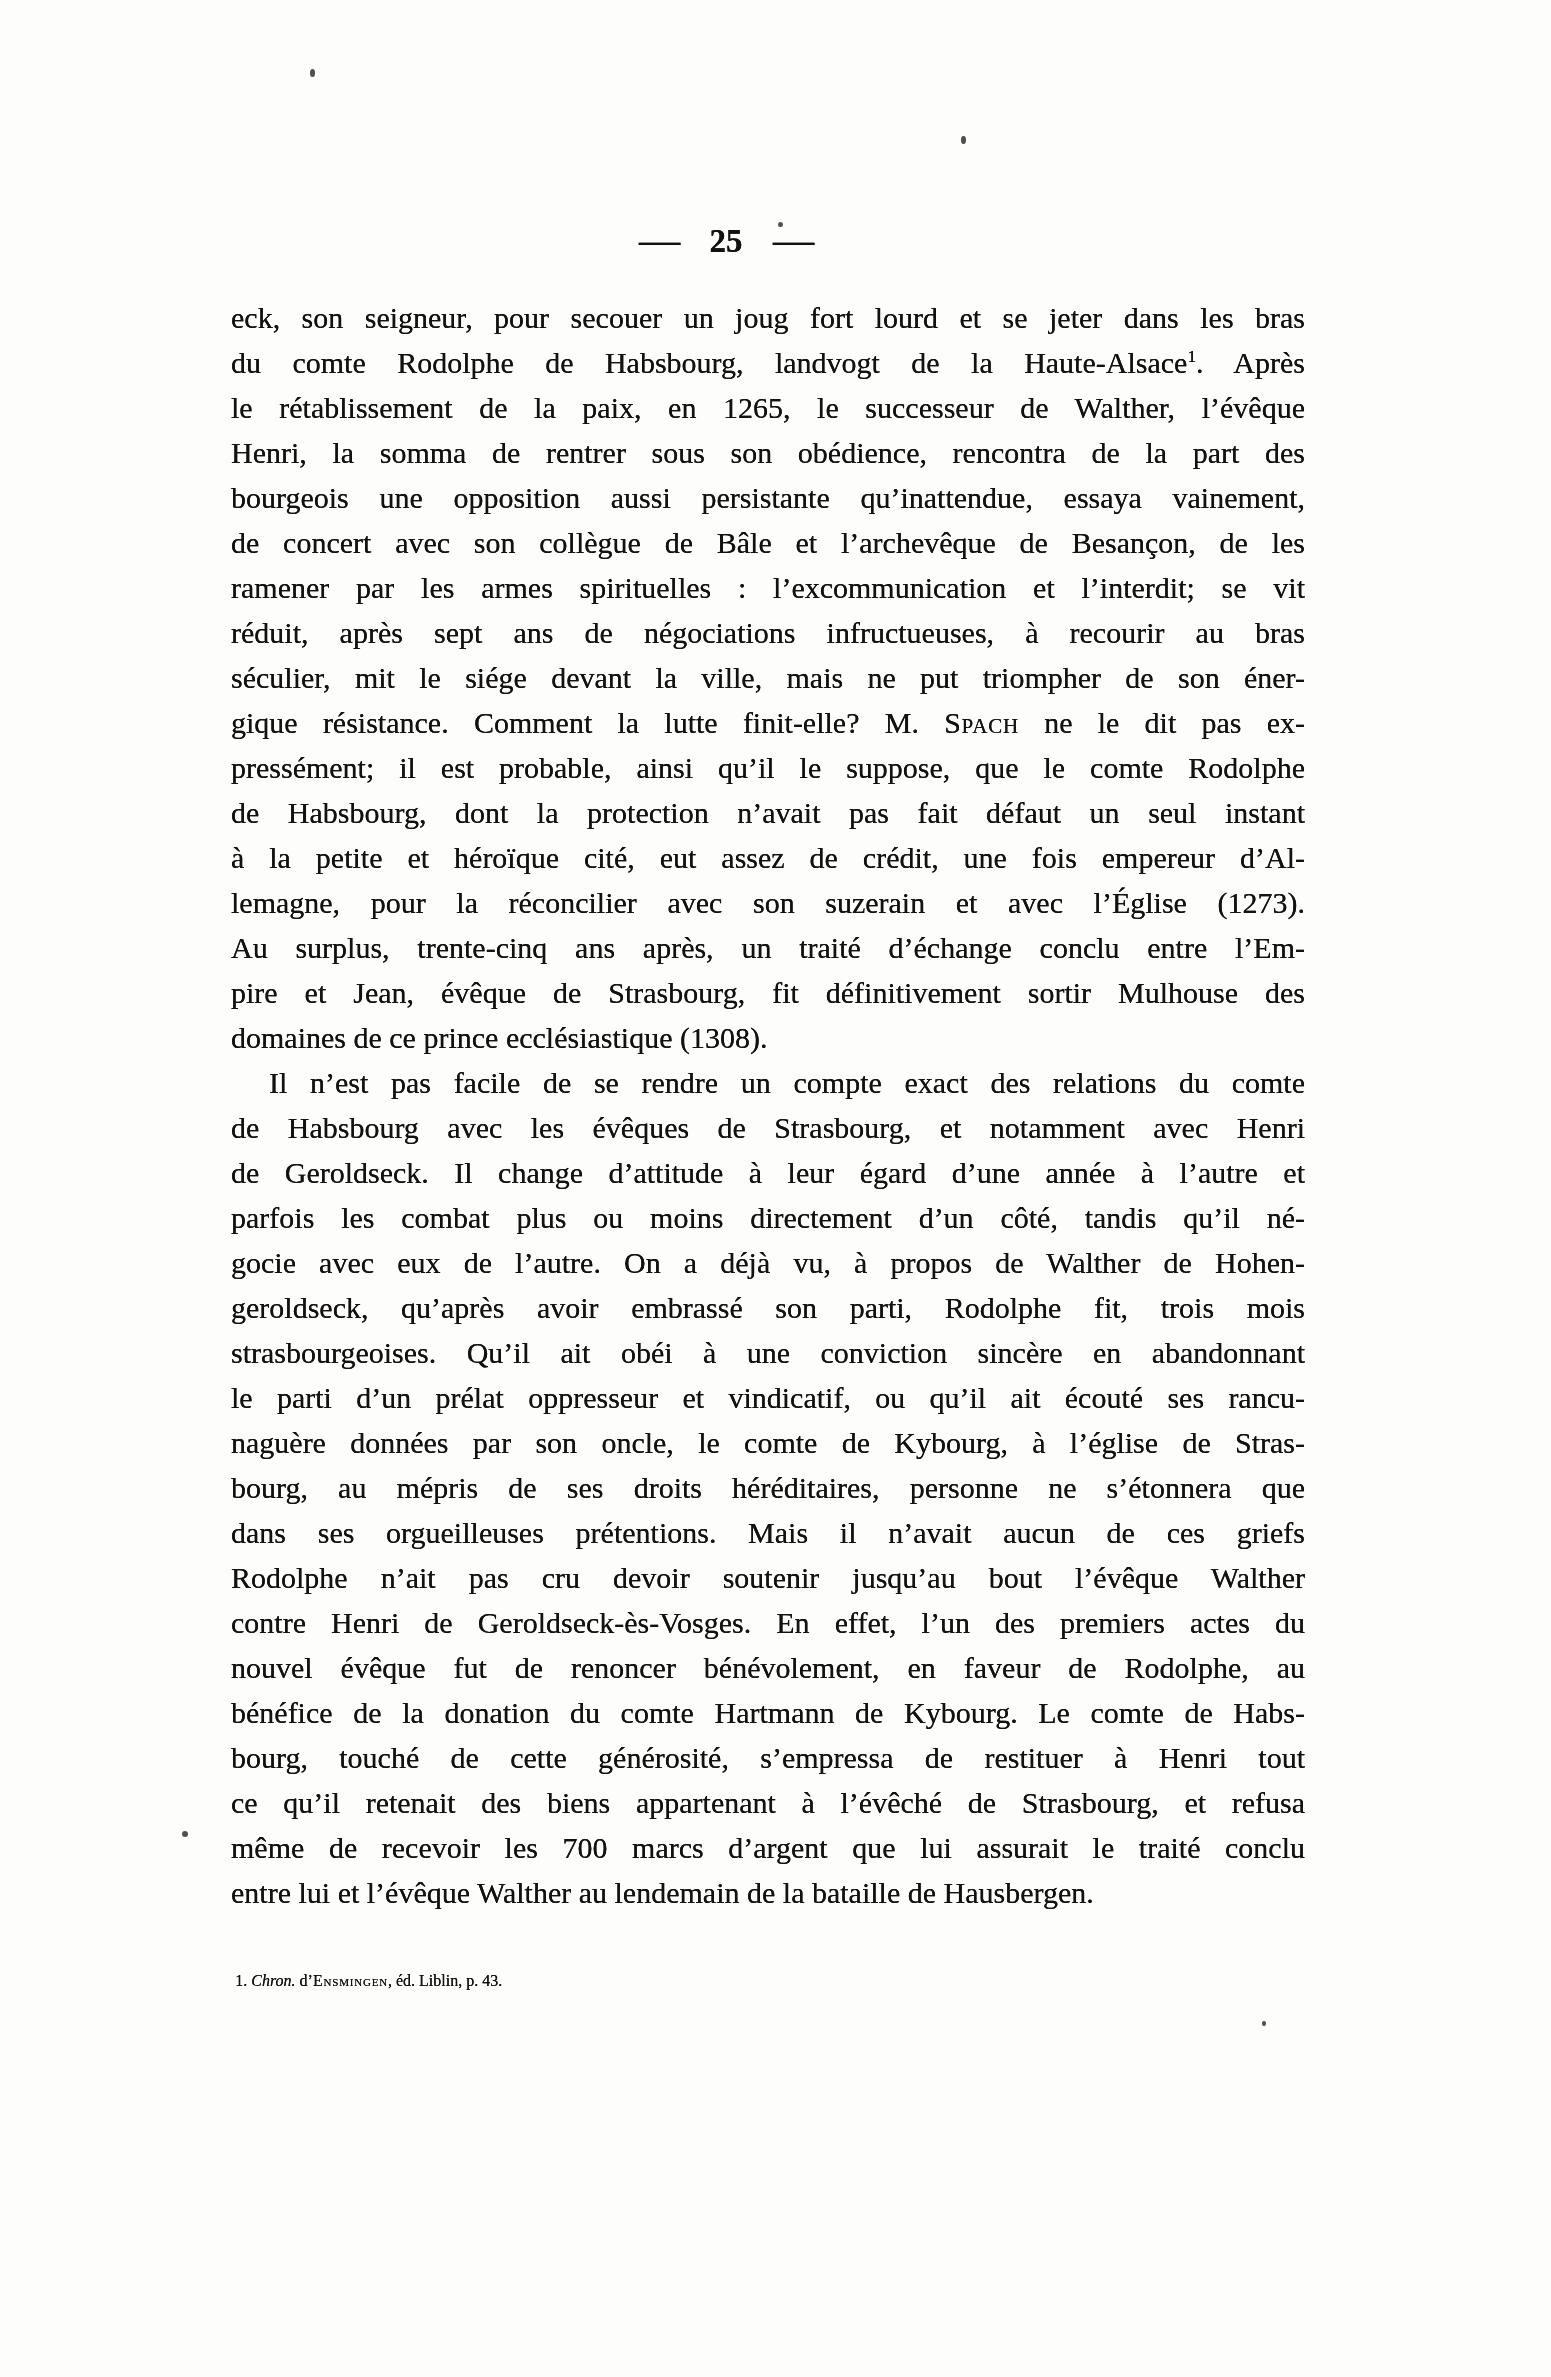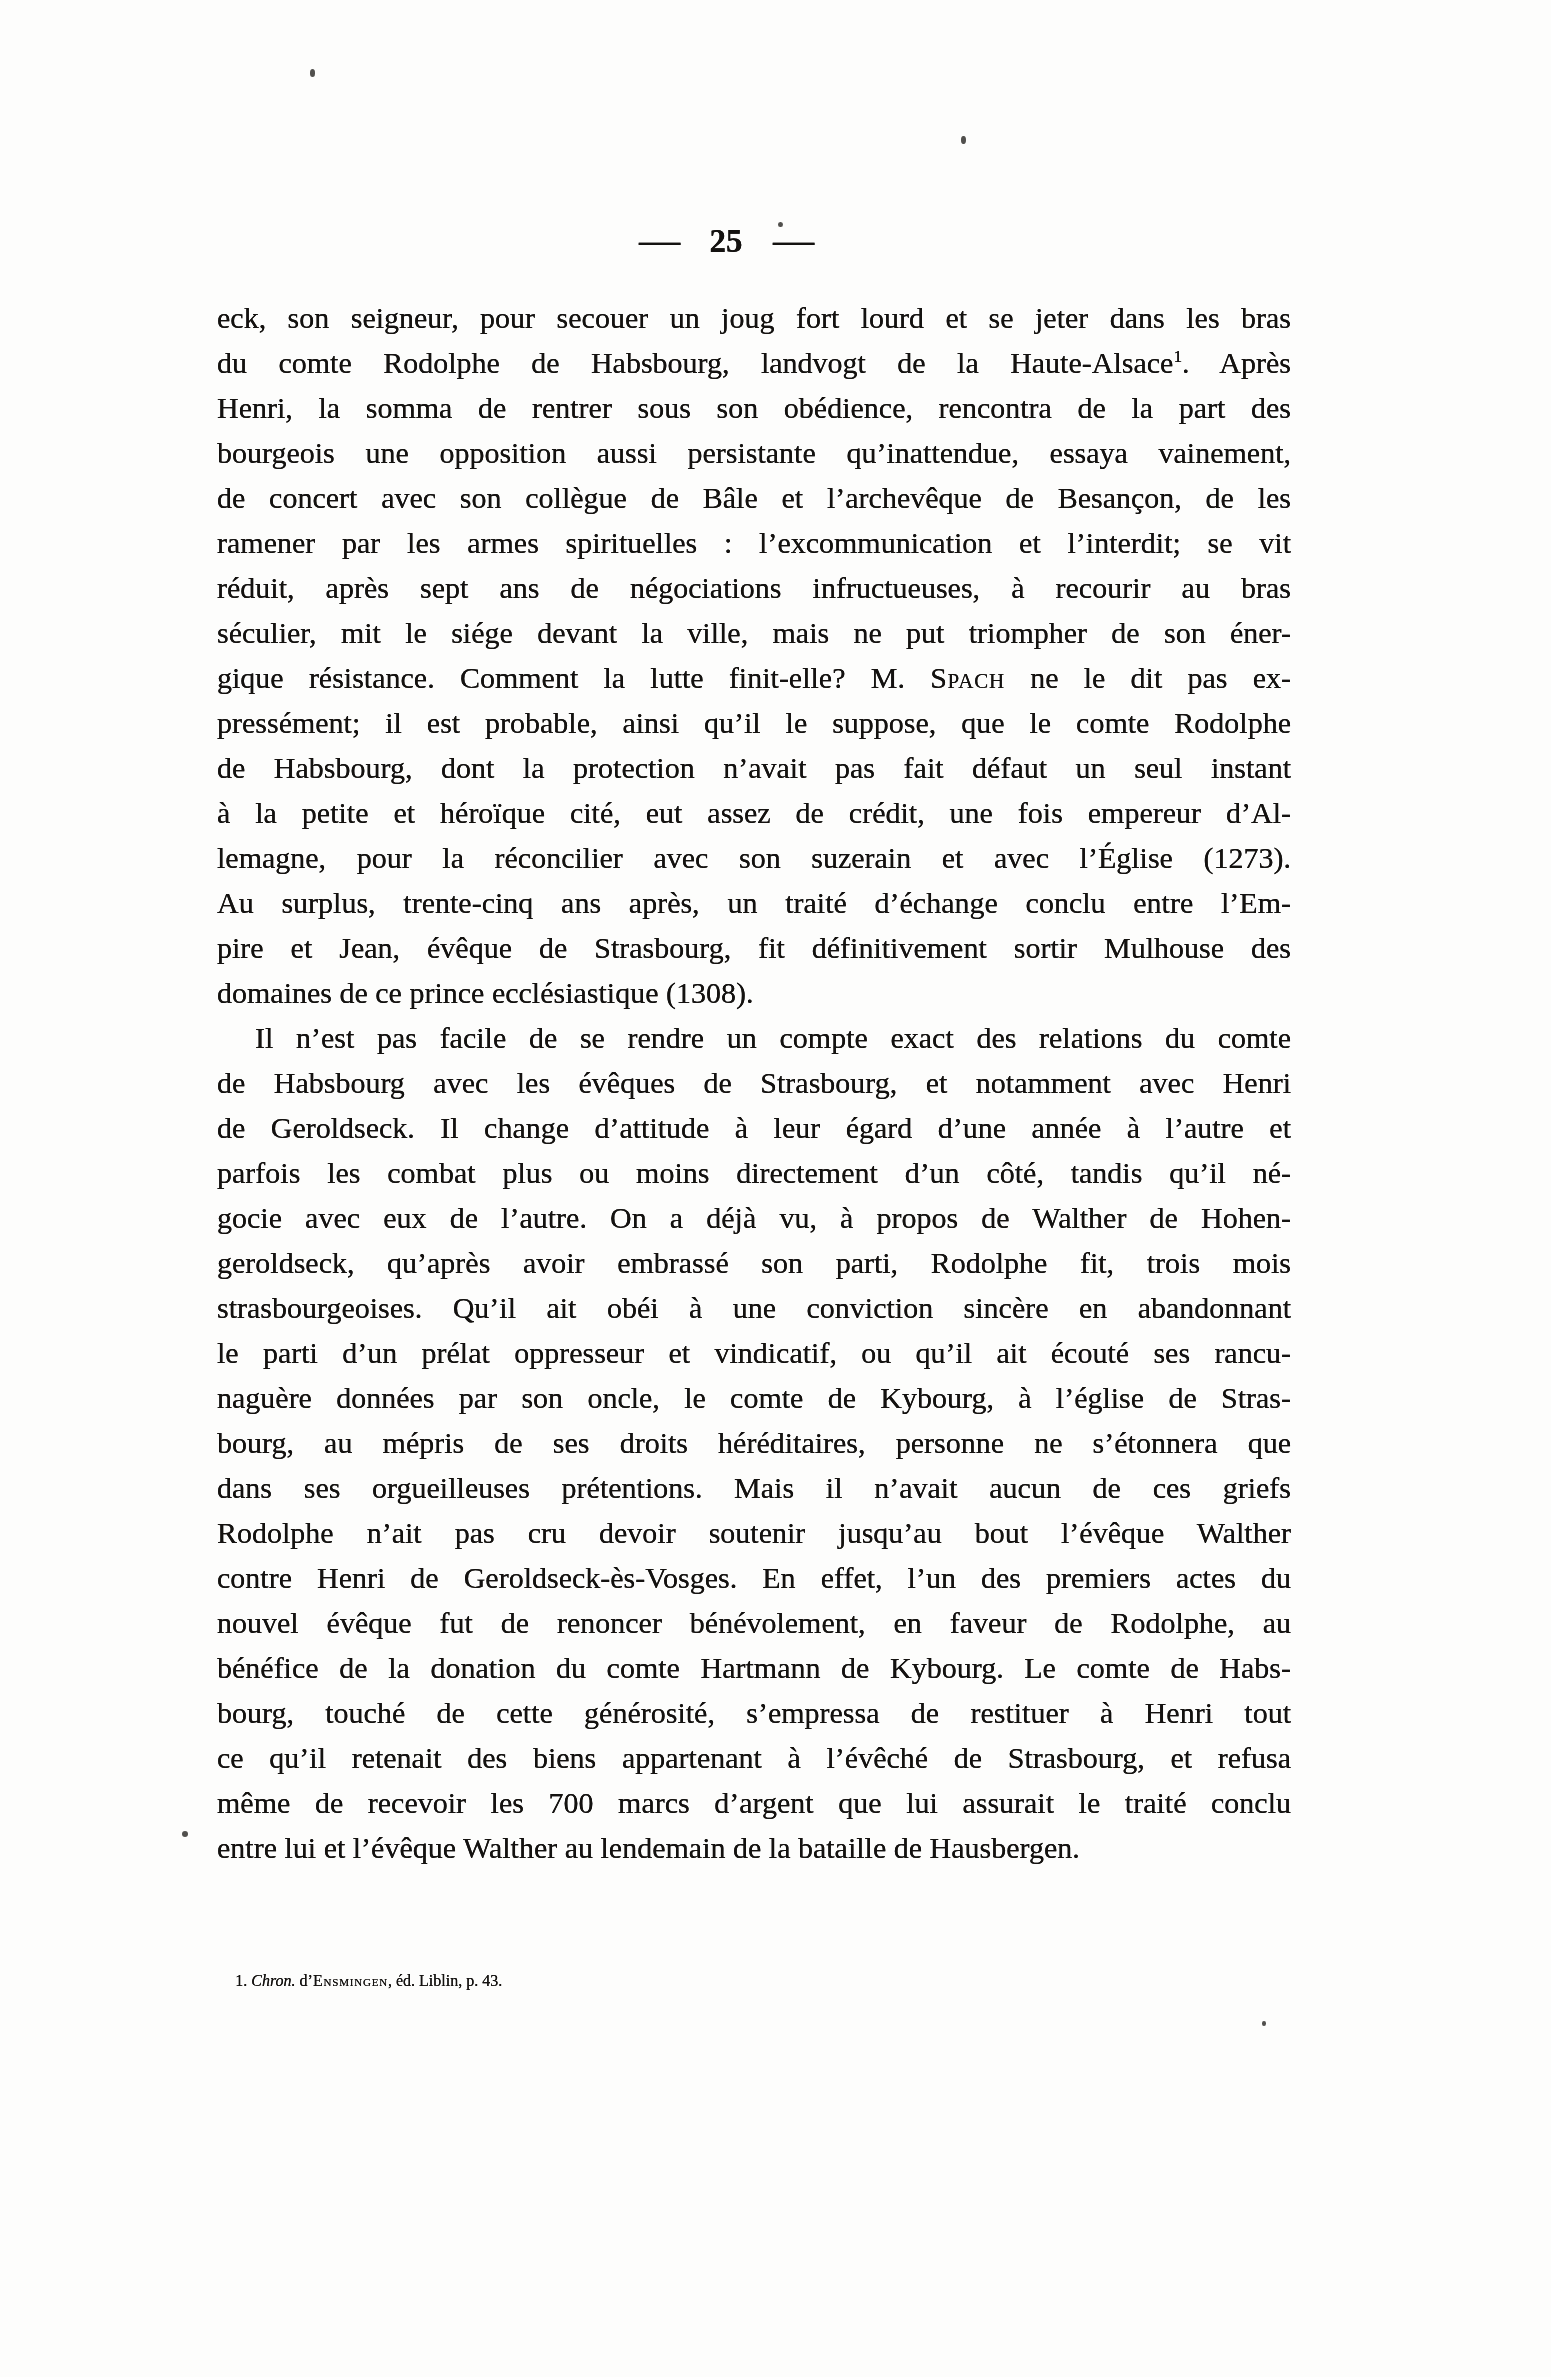--- a/index.html
+++ b/index.html
@@ -21,21 +21,21 @@
     justify-content: center;
     align-items: center;
     gap: 34px;
     font-size: 33px;
     font-weight: bold;
     text-shadow: 0 0 0.4px currentColor;
   }
   .pg-header .dash { letter-spacing: 0; transform: scaleX(1.25); }
   .body-col {
     position: absolute;
-    left: 217px;
+    left: 231px;
     top: 295px;
     width: 1074px;
     font-size: 30px;
     line-height: 45px;
     text-shadow: 0 0 0.5px currentColor;
   }
   .line {
     text-align: justify;
     text-align-last: justify;
   }
@@ -72,20 +72,21 @@
 
   <div class="pg-header">
     <span class="dash">—</span>
     <span>25</span>
     <span class="dash">—</span>
   </div>
 
   <div class="body-col">
       <div class="line"><span>eck, son seigneur, pour secouer un joug fort lourd et se jeter dans les bras</span></div>
       <div class="line"><span>du comte Rodolphe de Habsbourg, landvogt de la Haute-Alsace</span><span class="sup">1</span><span>. Après</span></div>
+      <div class="line"><span>le rétablissement de la paix, en 1265, le successeur de Walther, l’évêque</span></div>
       <div class="line"><span>Henri, la somma de rentrer sous son obédience, rencontra de la part des</span></div>
       <div class="line"><span>bourgeois une opposition aussi persistante qu’inattendue, essaya vainement,</span></div>
       <div class="line"><span>de concert avec son collègue de Bâle et l’archevêque de Besançon, de les</span></div>
       <div class="line"><span>ramener par les armes spirituelles : l’excommunication et l’interdit; se vit</span></div>
       <div class="line"><span>réduit, après sept ans de négociations infructueuses, à recourir au bras</span></div>
       <div class="line"><span>séculier, mit le siége devant la ville, mais ne put triompher de son éner-</span></div>
       <div class="line"><span>gique résistance. Comment la lutte finit-elle? M. </span><span class="smallcaps">Spach</span><span> ne le dit pas ex-</span></div>
       <div class="line"><span>pressément; il est probable, ainsi qu’il le suppose, que le comte Rodolphe</span></div>
       <div class="line"><span>de Habsbourg, dont la protection n’avait pas fait défaut un seul instant</span></div>
       <div class="line"><span>à la petite et héroïque cité, eut assez de crédit, une fois empereur d’Al-</span></div>

